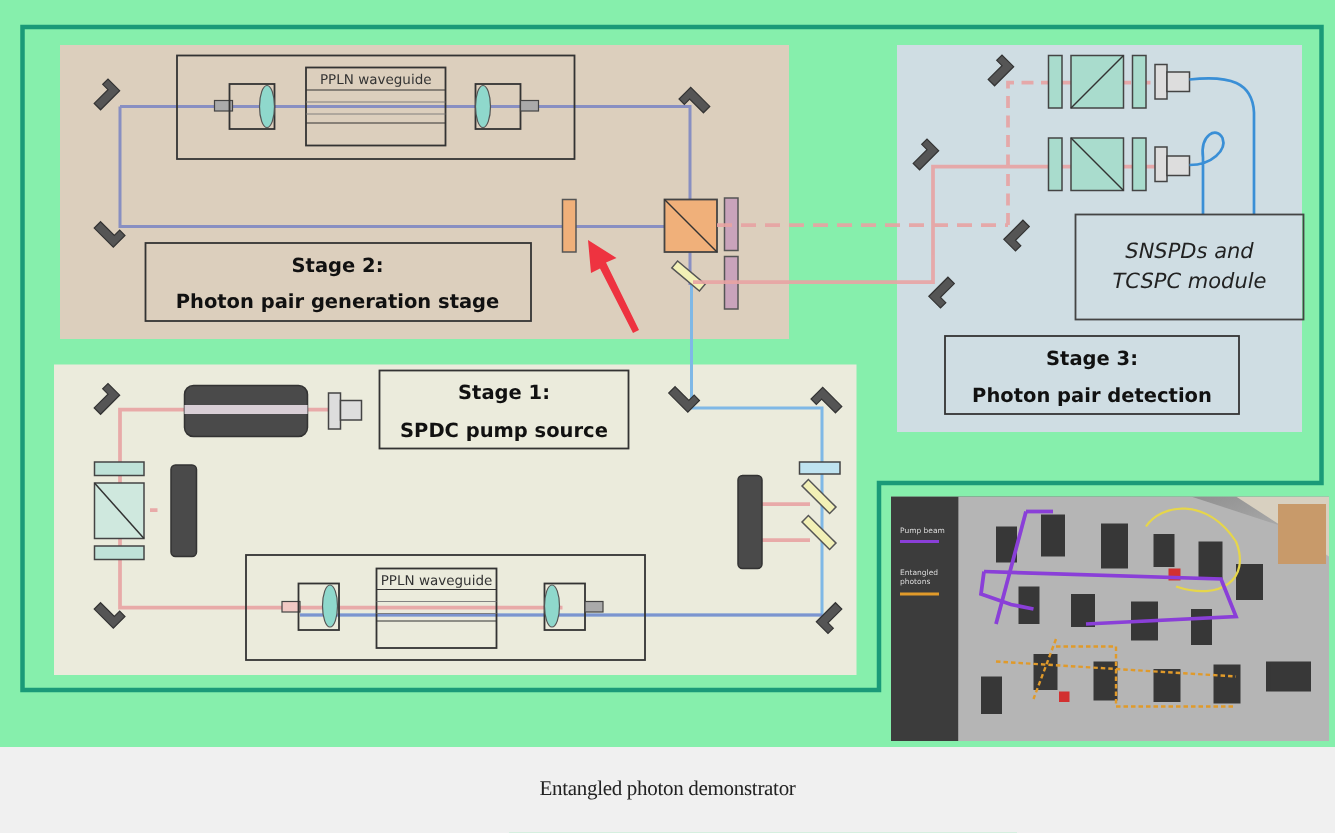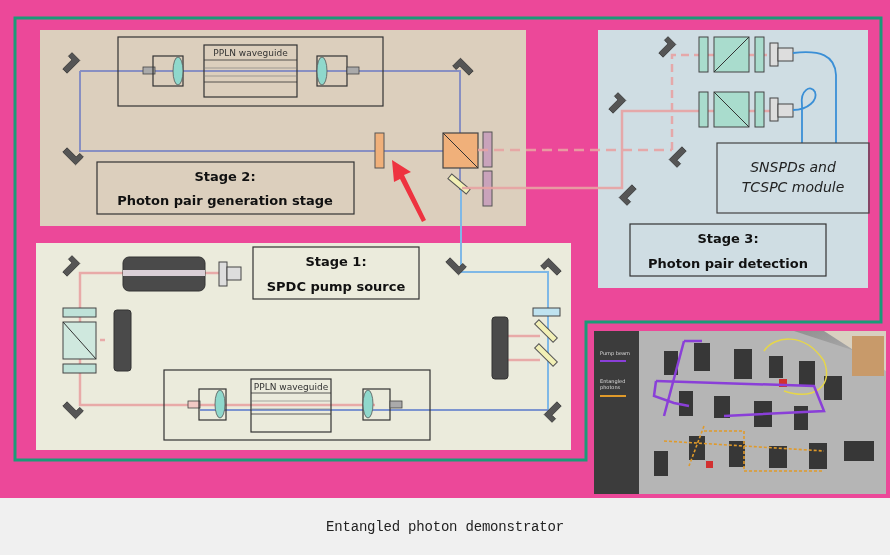--- a/index.html
+++ b/index.html
@@ -1,20 +1,20 @@
 <!DOCTYPE html>
 <html><head>
 <meta charset="utf-8">
 <style>
   html,body{margin:0;padding:0;}
   body{width:890px;height:555px;background:#f0f0f0;overflow:hidden;font-family:"DejaVu Sans",sans-serif;}
-  .figure{position:absolute;left:0;top:0;width:890px;height:498px;background:#ec4899;}
+  .figure{position:absolute;left:0;top:0;width:890px;height:498px;background:#86efac;}
   .caption{position:absolute;left:0;top:498px;width:890px;height:57px;background:#f0f0f0;
     display:flex;align-items:center;justify-content:center;
-    font-family:Liberation Mono, monospace;font-size:14px;color:#222;letter-spacing:-0.2px;}
+    font-family:Liberation Serif, serif;font-size:14px;color:#222;letter-spacing:-0.2px;}
   svg{position:absolute;left:0;top:0;}
   .lbl{font-family:"DejaVu Sans",sans-serif;}
   .photo{position:absolute;left:594px;top:331px;width:292px;height:163px;overflow:hidden;
     background:linear-gradient(160deg,#6a6a6a 0%,#9c9c9c 35%,#c9c9c9 60%,#b8b8b8 100%);}
 </style>
 </head>
 <body>
 
 <div class="figure">
 <svg width="890" height="498" viewBox="0 0 890 498">

